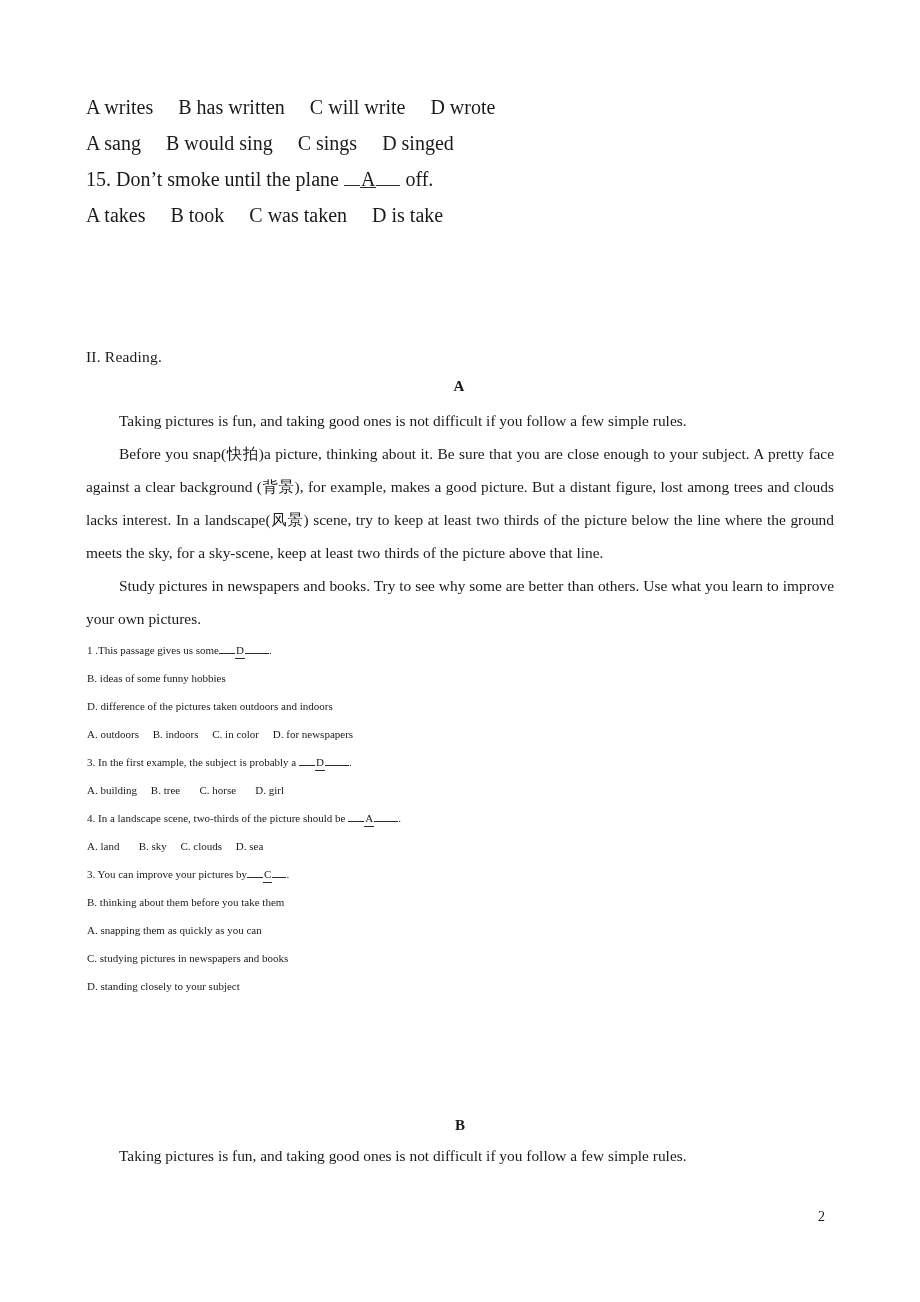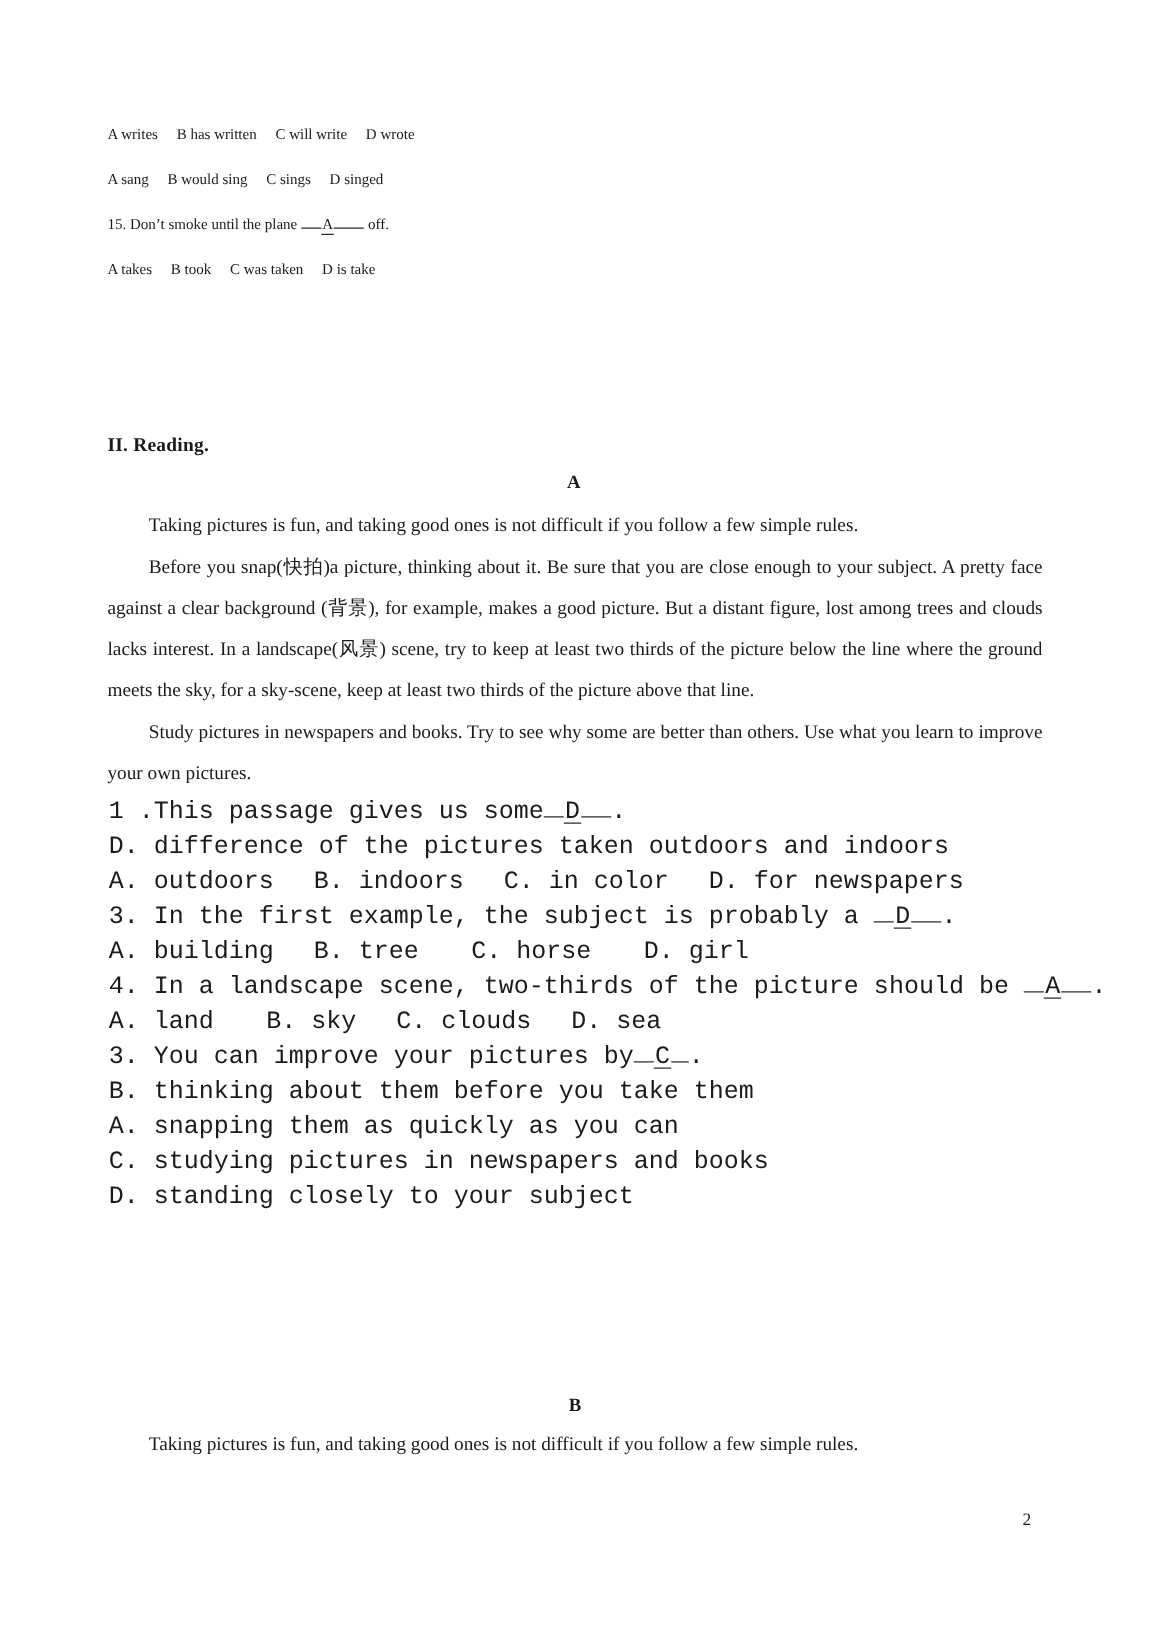--- a/index.html
+++ b/index.html
@@ -23,33 +23,33 @@
   }
 
   
   #grammar-section {
     position: absolute;
     left: 86px;
     top: 96px;
     width: 760px;
   }
   #grammar-section .g-row {
-    font-size: 12px;
+    font-size: 20px;
     height: 36px;
     line-height: 22px;
     white-space: pre;
   }
 
   
   #reading-heading {
     position: absolute;
     left: 86px;
     top: 348px;
     font-size: 15.5px;
-    font-weight: bold;
+    font-weight: normal;
     letter-spacing: 0.2px;
   }
   #passage-a-label {
     position: absolute;
     left: 0;
     right: 0;
     top: 378px;
     text-align: center;
     font-size: 15px;
     font-weight: bold;
@@ -71,22 +71,21 @@
     margin: 0;
     text-indent: 33px;
   }
 
   
   #question-list {
     position: absolute;
     left: 87px;
     top: 640px;
     width: 700px;
-    font-size: 20px;
-    font-family: Liberation Mono, monospace;
+    font-size: 11px;
   }
   #question-list .q-line {
     height: 28px;
     line-height: 20px;
     white-space: pre;
   }
 
   
   .blank {
     border-bottom: 1px solid #2b2b2b;
@@ -150,20 +149,21 @@
 
   <div id="passage-a">
     <p>Taking pictures is fun, and taking good ones is not difficult if you follow a few simple rules.</p>
     <p>Before you snap(快拍)a picture, thinking about it. Be sure that you are close enough to your subject. A pretty face against a clear background (背景), for example, makes a good picture. But a distant figure, lost among trees and clouds lacks interest. In a landscape(风景) scene, try to keep at least two thirds of the picture below the line where the ground meets the sky, for a sky-scene, keep at least two thirds of the picture above that line.</p>
     <p>Study pictures in newspapers and books. Try to see why some are better than others. Use what you learn to improve your own pictures.</p>
   </div>
 
   <div id="question-list">
 
     <div class="q-line"><span>1 .This passage gives us some</span><span class="blank-lead"></span><span class="blank">D</span><span class="blank-tail"></span><span>.</span></div>
+    <div class="q-line">B. ideas of some funny hobbies</div>
     <div class="q-line">D. difference of the pictures taken outdoors and indoors</div>
 
     <div class="q-line">A. outdoors  B. indoors  C. in color  D. for newspapers</div>
 
     <div class="q-line"><span>3. In the first example, the subject is probably a </span><span class="blank-lead"></span><span class="blank">D</span><span class="blank-tail"></span><span>.</span></div>
     <div class="q-line">A. building  B. tree   C. horse   D. girl</div>
 
     <div class="q-line"><span>4. In a landscape scene, two-thirds of the picture should be </span><span class="blank-lead"></span><span class="blank">A</span><span class="blank-tail"></span><span>.</span></div>
     <div class="q-line">A. land   B. sky  C. clouds  D. sea</div>
 

